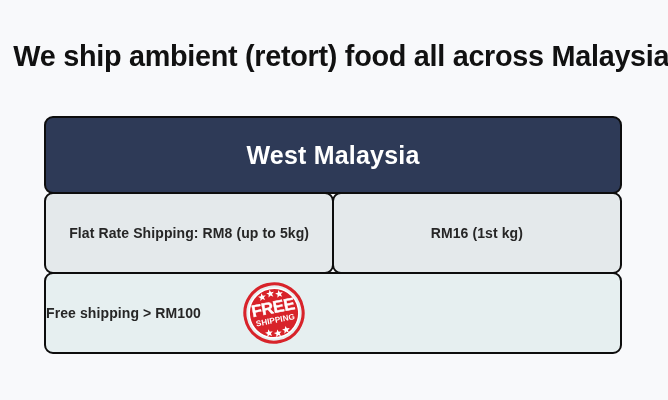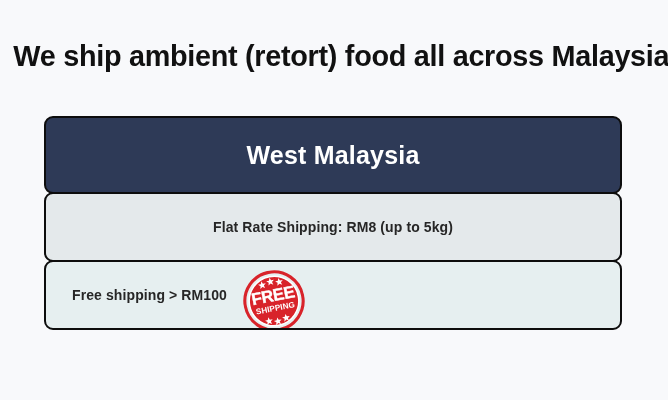--- a/index.html
+++ b/index.html
@@ -49,21 +49,21 @@
     display: flex;
     flex-direction: column;
   }
 
   .table-row {
     display: flex;
     flex-direction: row;
     width: 100%;
   }
   .row-header { height: 78px; }
-  .row-body   { height: 68px; }
+  .row-body   { height: 80px; }
 
   .cell {
     position: relative;
     box-sizing: border-box;
     flex: 1 1 50%;
     border: 2.5px solid #0d0d0d;
     border-radius: 9px;
     display: flex;
     align-items: center;
     justify-content: center;
@@ -96,21 +96,20 @@
   .cell.tier1 .cell-text,
   .cell.tier2 .cell-text {
     color: #262626;
     font-size: 14px;
     letter-spacing: 0.1px;
   }
 
   
   .cell.west-free {
     justify-content: flex-start;
-    padding-left: 26px;
   }
 
   
   .stamp {
     position: absolute;
     left: 197px;
     top: 8px;
     width: 62px;
     height: 62px;
     transform: rotate(-11deg);
@@ -128,20 +127,23 @@
 
     <div class="table-row row-header">
       <div class="cell header">
         <span class="cell-text">West Malaysia</span>
       </div>
     </div>
 
     <div class="table-row row-body">
       <div class="cell tier1">
         <span class="cell-text">Flat Rate Shipping: RM8 (up to 5kg)</span>
+      </div>
+      <div class="cell tier1">
+        <span class="cell-text">RM16 (1st kg)</span>
       </div>
     </div>
 
     <div class="table-row row-body">
       <div class="cell tier2 west-free">
         <span class="cell-text">Free shipping &gt; RM100</span>
 
         <div class="stamp">
           <svg viewBox="0 0 100 100" xmlns="http://www.w3.org/2000/svg">
             <defs>

